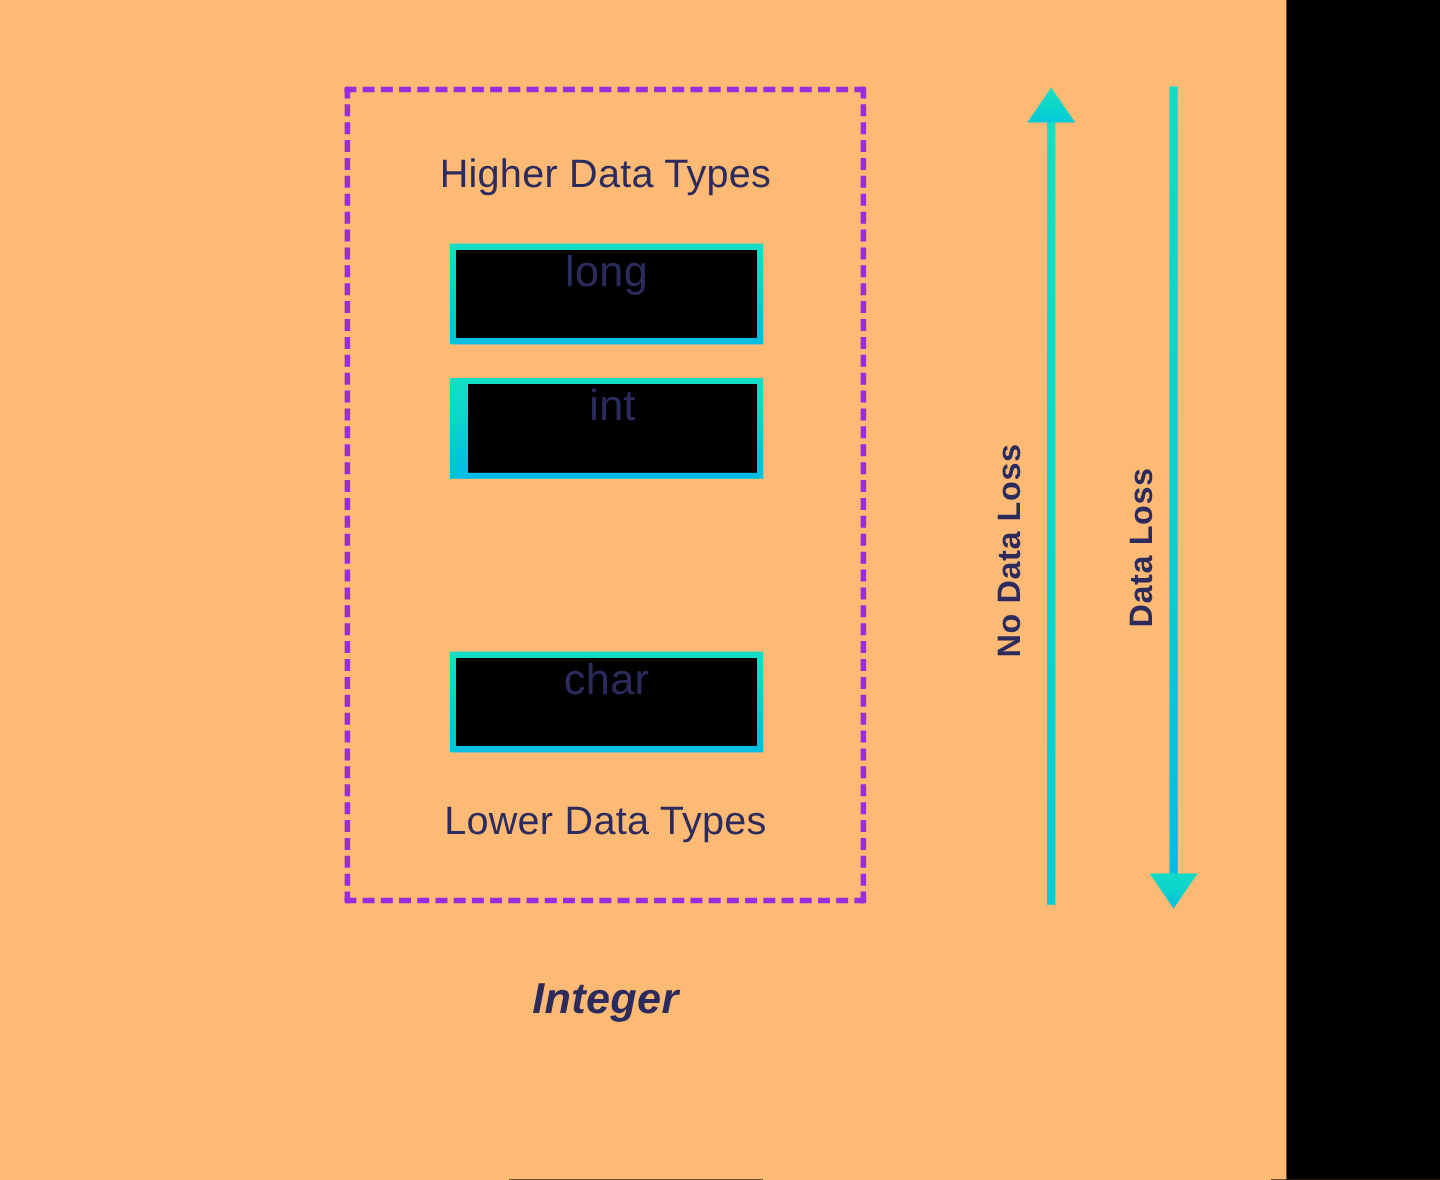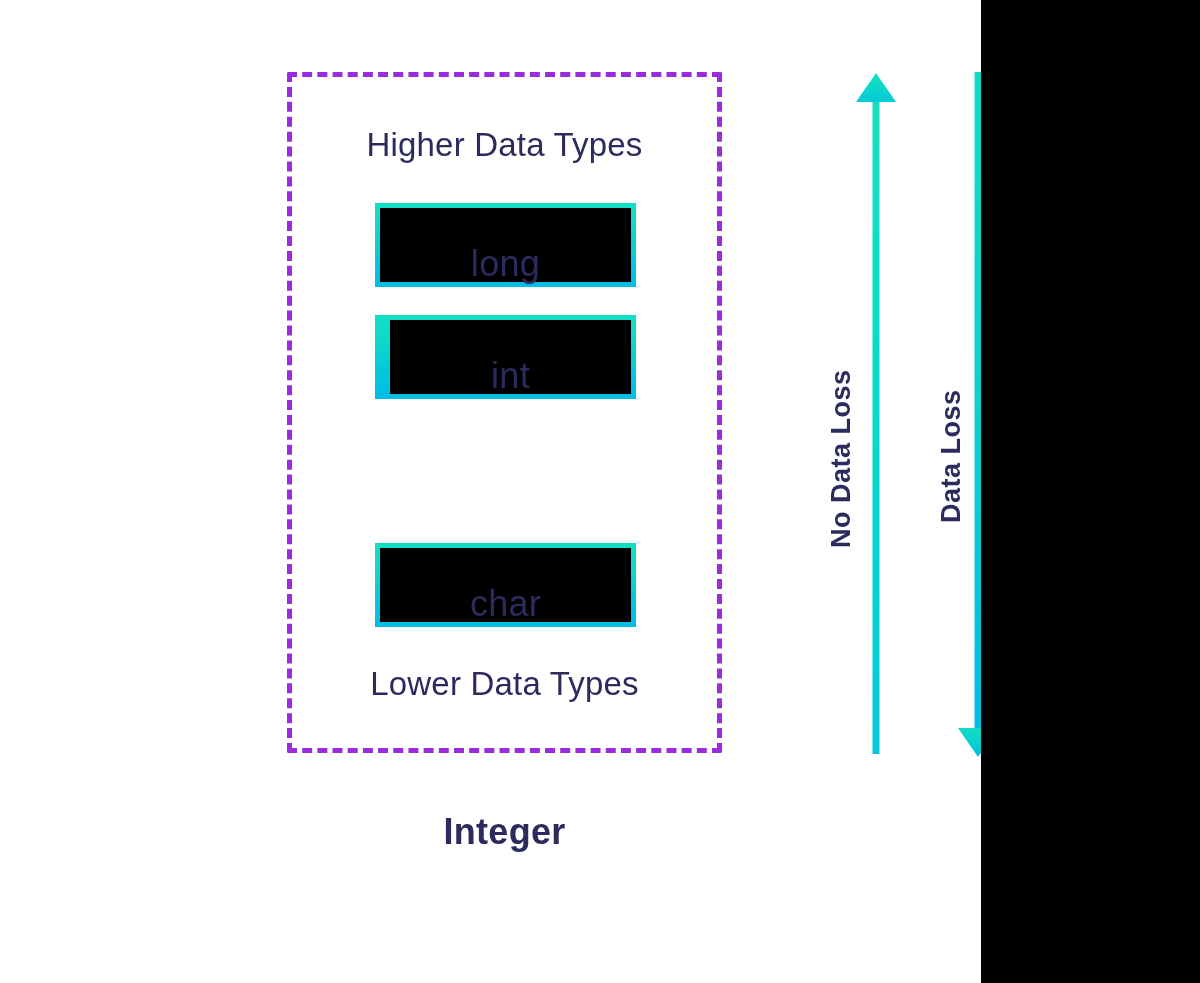--- a/index.html
+++ b/index.html
@@ -5,23 +5,23 @@
   html, body {
     margin: 0;
     padding: 0;
     background: #000000;
   }
   body {
     font-family: "Liberation Sans", sans-serif;
   }
   #canvas {
     position: relative;
-    width: 981px;
+    width: 1072px;
     height: 983px;
-    background: #ffffff;
+    background: #fdba74;
     overflow: hidden;
   }
 
   
   #group-box {
     position: absolute;
     left: 287px;
     top: 72px;
     width: 435px;
     height: 681px;
@@ -47,21 +47,21 @@
 
   
   .type-box {
     position: absolute;
     left: 375px;
     width: 261px;
     height: 84px;
     box-sizing: border-box;
     background: transparent;
     display: flex;
-    align-items: flex-end;
+    align-items: flex-start;
     justify-content: center;
     
     border: 5px solid transparent;
     background-image:
       linear-gradient(#000000, #000000),
       linear-gradient(180deg, #10dfc4 0%, #0fd6cb 35%, #05c6da 70%, #00bde6 100%);
     background-origin: border-box;
     background-clip: content-box, border-box;
   }
   .type-box-label {
@@ -113,21 +113,21 @@
     left: 287px;
     top: 805px;
     width: 435px;
     text-align: center;
     color: #2c2b5e;
     font-size: 36px;
     font-weight: 700;
     line-height: 1.52;
     letter-spacing: 0.3px;
   }
-  #bottom-caption .cap-line { display: block; }
+  #bottom-caption .cap-line { display: block; font-style: italic; }
 </style>
 </head>
 <body>
 
 <div id="canvas">
 
   <div id="group-box"></div>
 
   <div class="section-caption" id="caption-higher">Higher Data Types</div>
 

